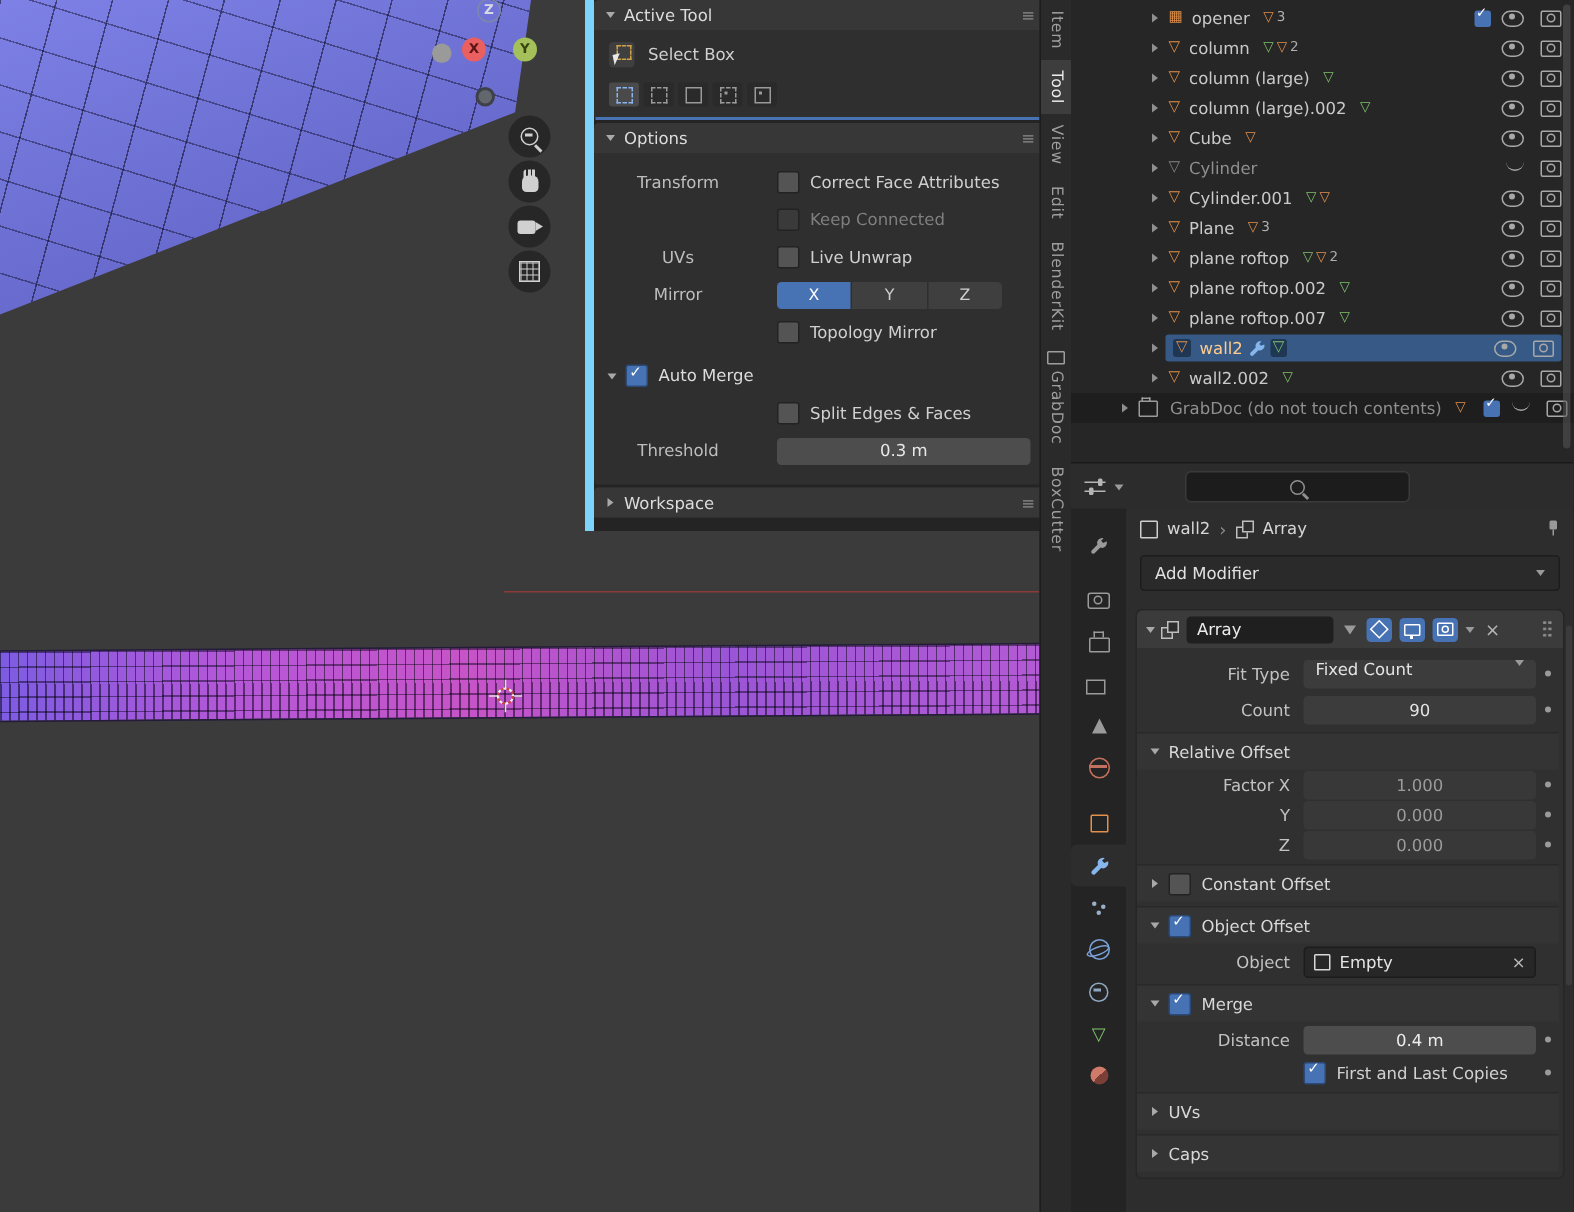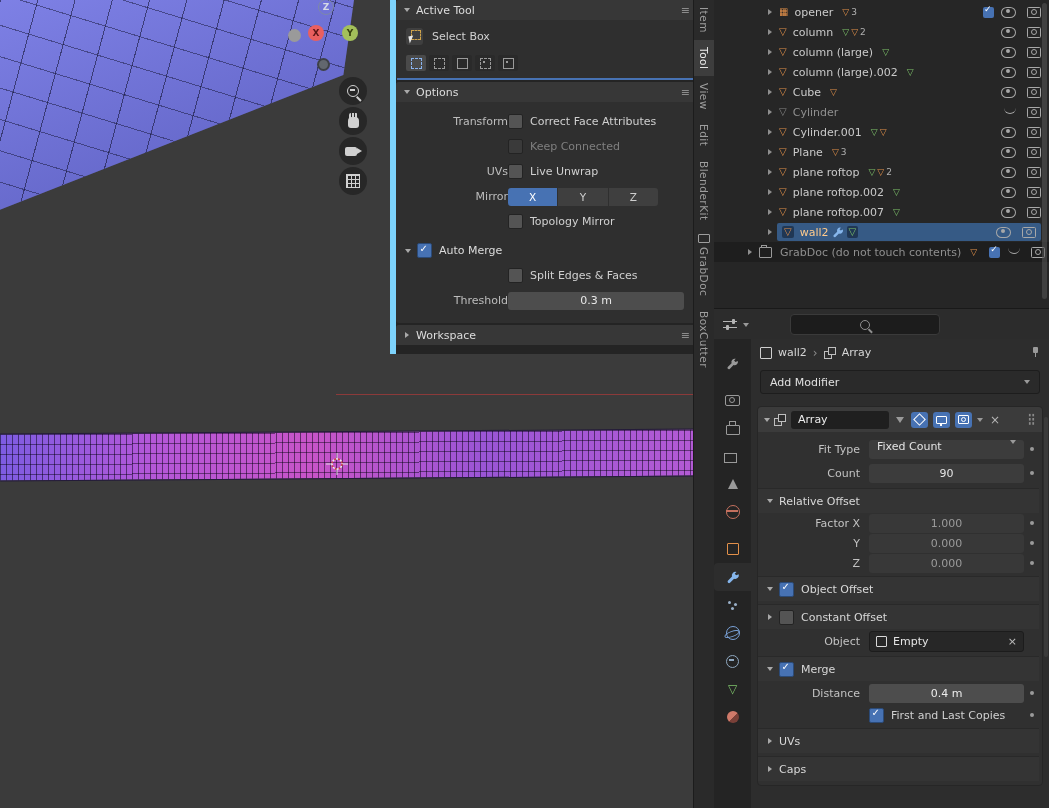--- a/index.html
+++ b/index.html
@@ -71,21 +71,21 @@
   .mbtn{width:20px;height:16px;background:#2a2a2a;border-radius:2px;display:flex;align-items:center;justify-content:center}
   .mbtn.active{background:#4a4a4a}
   .msq{width:9px;height:9px;border:1px dashed #9a9a9a}
   .mbtn.active .msq{border-color:#8ab4f0}
   .msq.solid{border-style:solid}
   .msq.dot{position:relative}
   .msq.dot::after{content:"";position:absolute;left:2.5px;top:2.5px;width:2px;height:2px;background:#9a9a9a}
   .blue-sep{height:2px;background:#4772b3;margin:0 1px}
   .opt-body{padding:7px 0 10px}
   .trow{display:flex;align-items:center;height:25px;padding-right:12px}
-  .tlab{width:112px;flex:none;text-align:right;color:#bdbdbd}
+  .tlab{width:112px;flex:none;text-align:center;padding-right:10px;color:#bdbdbd}
   .seg{display:flex;width:150px;gap:1px}
   .segb{flex:1;height:18px;background:#3f3f3f;color:#cfcfcf;display:flex;align-items:center;justify-content:center;font-size:10.5px}
   .segb.first{border-radius:3px 0 0 3px}
   .segb.last{border-radius:0 3px 3px 0}
   .segb.on{background:#4772b3;color:#fff}
   .amrow{display:flex;align-items:center;gap:7px;height:25px;padding:0 10px;margin-top:4px;color:#dcdcdc}
   .slider{width:176px;height:18px;background:#4d4d4d;border-radius:3px;display:flex;align-items:center;justify-content:center;color:#e8e8e8}
 
   
   .tabstrip{position:absolute;left:693px;top:0;width:20px;height:808px;background:#2a2a2a;border-left:1px solid #1c1c1c;
@@ -520,20 +520,31 @@
           </svg>
         <span class="ibox">
             <span class="tri g"></span>
           </span>
         <span class="osp"></span>
         <span class="i-eye"></span>
         <span class="i-cam"></span>
       </div>
     </div>
 
+    <div class="orow">
+      <span class="oarr"></span>
+      <span class="tri o"></span>
+      <span class="oname">wall2.002</span>
+      <span class="badges">
+          <span class="tri g sm"></span>
+        </span>
+      <span class="osp"></span>
+      <span class="i-eye"></span>
+      <span class="i-cam"></span>
+    </div>
 
     <div class="orow grab">
       <span class="oarr"></span>
       <span class="colbox"></span>
       <span class="oname dim-t">GrabDoc (do not touch contents)</span>
       <span class="badges">
           <span class="tri o sm"></span>
         </span>
       <span class="osp"></span>
       <span class="cbo"></span>
@@ -676,29 +687,29 @@
         </div>
         <div class="prow small">
           <span class="plab">Z</span>
           <span class="pctrl">
               <span class="nf dim">0.000</span>
             </span>
           <span class="kdot"></span>
         </div>
 
         <div class="sech">
+          <span class="arr"></span>
+          <span class="cb"></span>
+          <span>Constant Offset</span>
+        </div>
+
+        <div class="sech">
           <span class="arr open"></span>
           <span class="cb on"></span>
           <span>Object Offset</span>
-        </div>
-
-        <div class="sech">
-          <span class="arr"></span>
-          <span class="cb"></span>
-          <span>Constant Offset</span>
         </div>
         <div class="prow">
           <span class="plab">Object</span>
           <span class="pctrl">
               <span class="objf">
                 <span class="obox"></span>
                 <span>Empty</span>
                 <span class="objx"></span>
               </span>
             </span>

